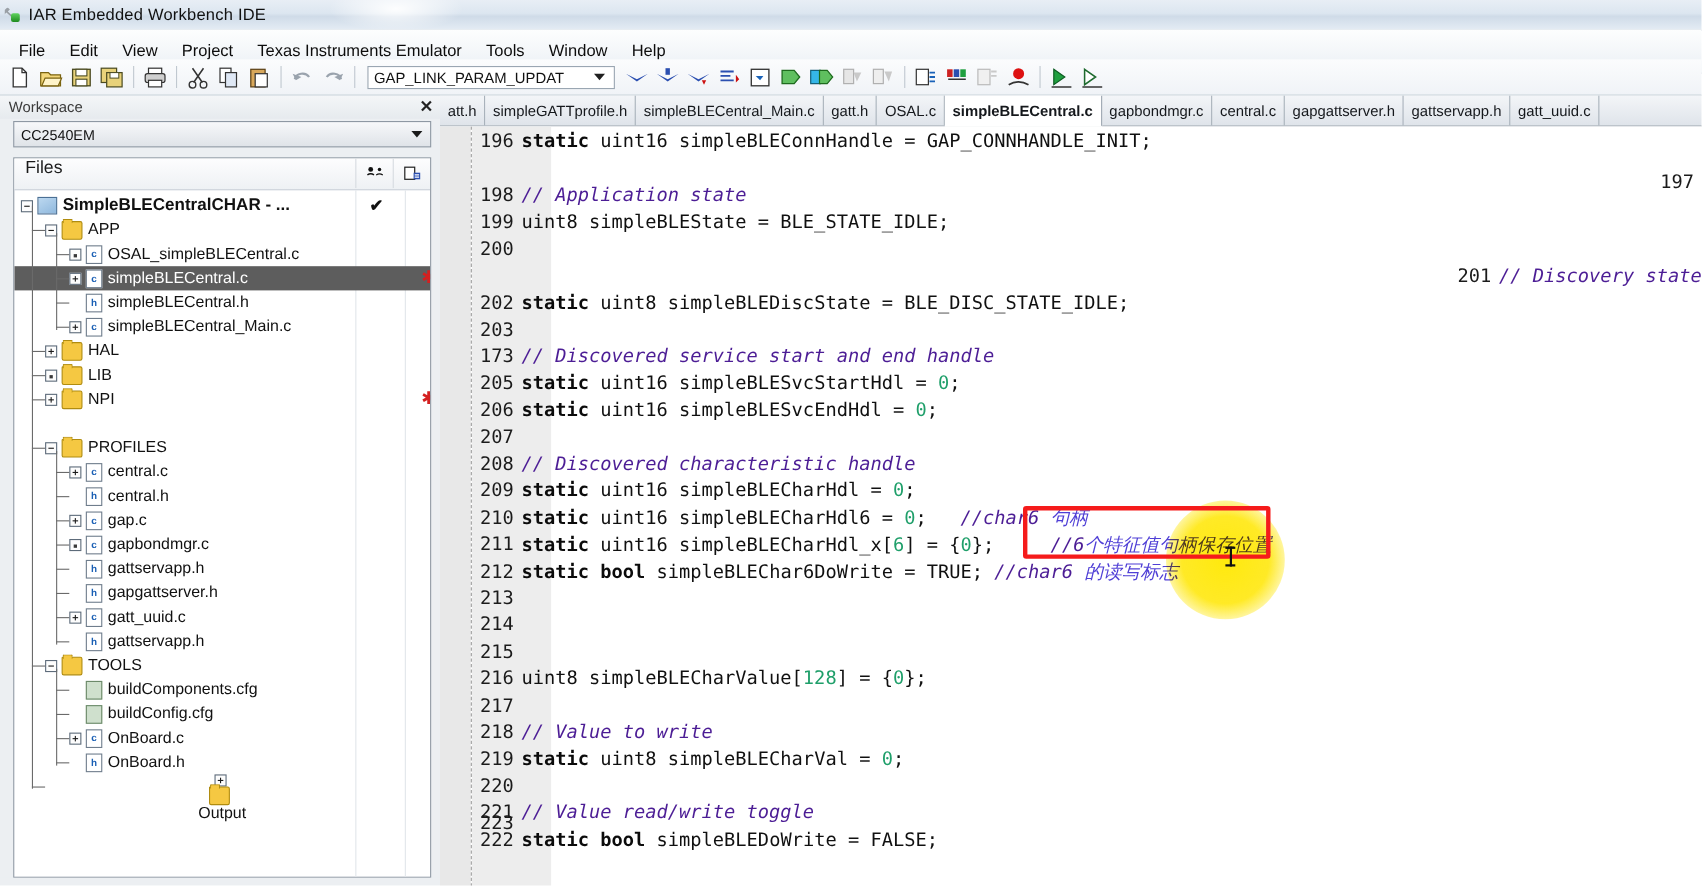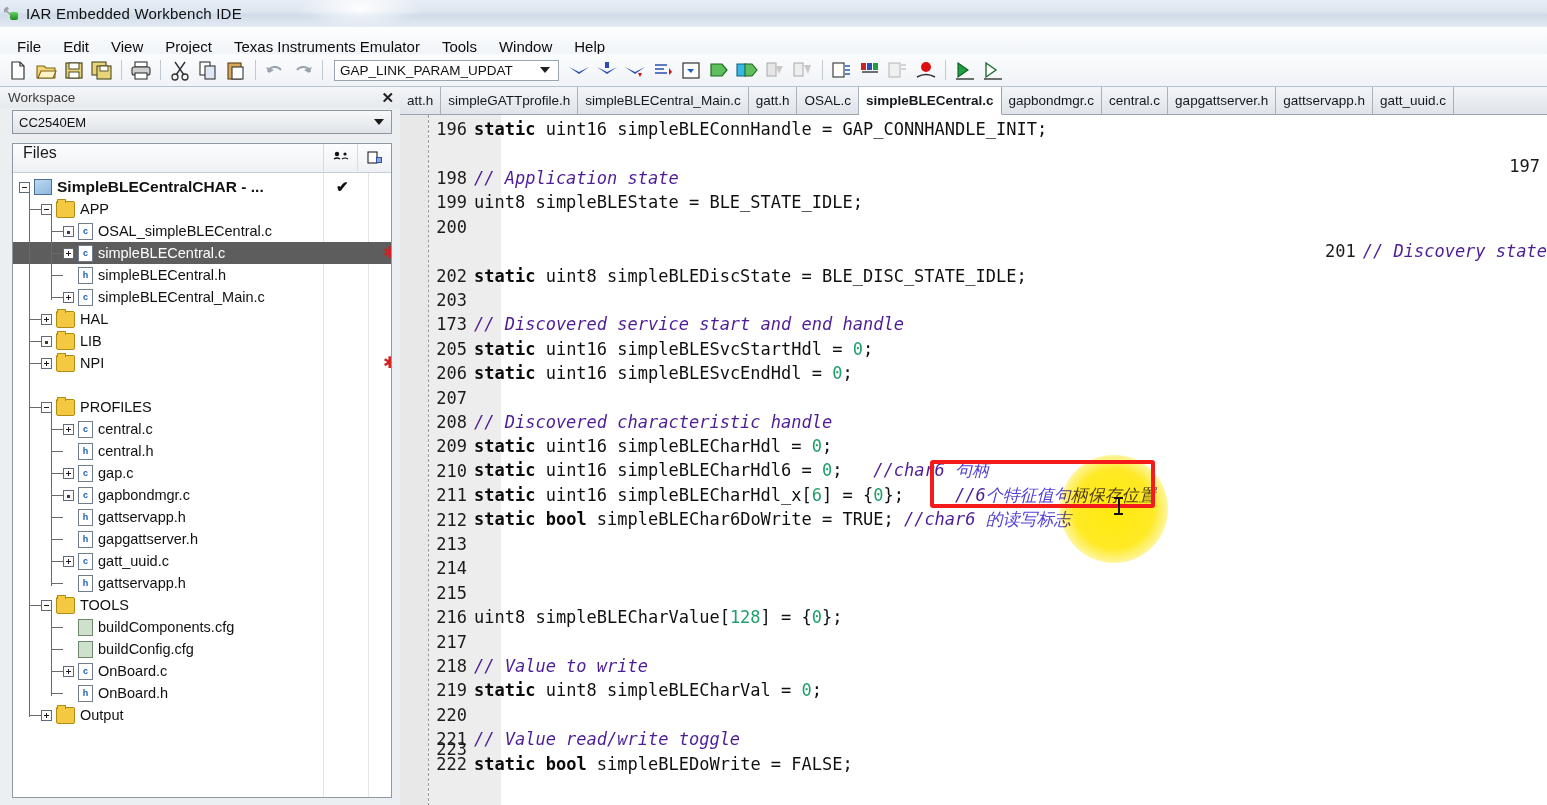--- a/index.html
+++ b/index.html
@@ -618,21 +618,21 @@
             <span class="lbl">OnBoard.c</span>
             <div class="line-h" style="left: 38px; top: 11px; width: 12px;"></div>
           </div>
           <div class="row" style="position: absolute; left: 0px; right: 0px; top: 509px;">
             <div class="ind" style="width: 50px;"></div>
             <div class="nostub"></div>
             <div class="ico hfile"></div>
             <span class="lbl">OnBoard.h</span>
             <div class="line-h" style="left: 38px; top: 11px; width: 12px;"></div>
           </div>
-          <div class="row" style="position: absolute; left: 0px; right: 0px; top: 531px;">
+          <div class="row" style="position: absolute; left: 0px; right: 0px; top: 531px; flex-direction: column;">
             <div class="ind" style="width: 28px;"></div>
             <div class="twisty plus"></div>
             <div class="ico folder"></div>
             <span class="lbl">Output</span>
             <div class="line-h" style="left: 16px; top: 11px; width: 12px;"></div>
           </div>
           <div class="line-v" style="left: 16px; top: 14px; height: 530px;"></div>
           <div class="line-v" style="left: 38px; top: 39px; height: 88px;"></div>
           <div class="line-v" style="left: 38px; top: 237px; height: 176px;"></div>
           <div class="line-v" style="left: 38px; top: 435px; height: 88px;"></div>

